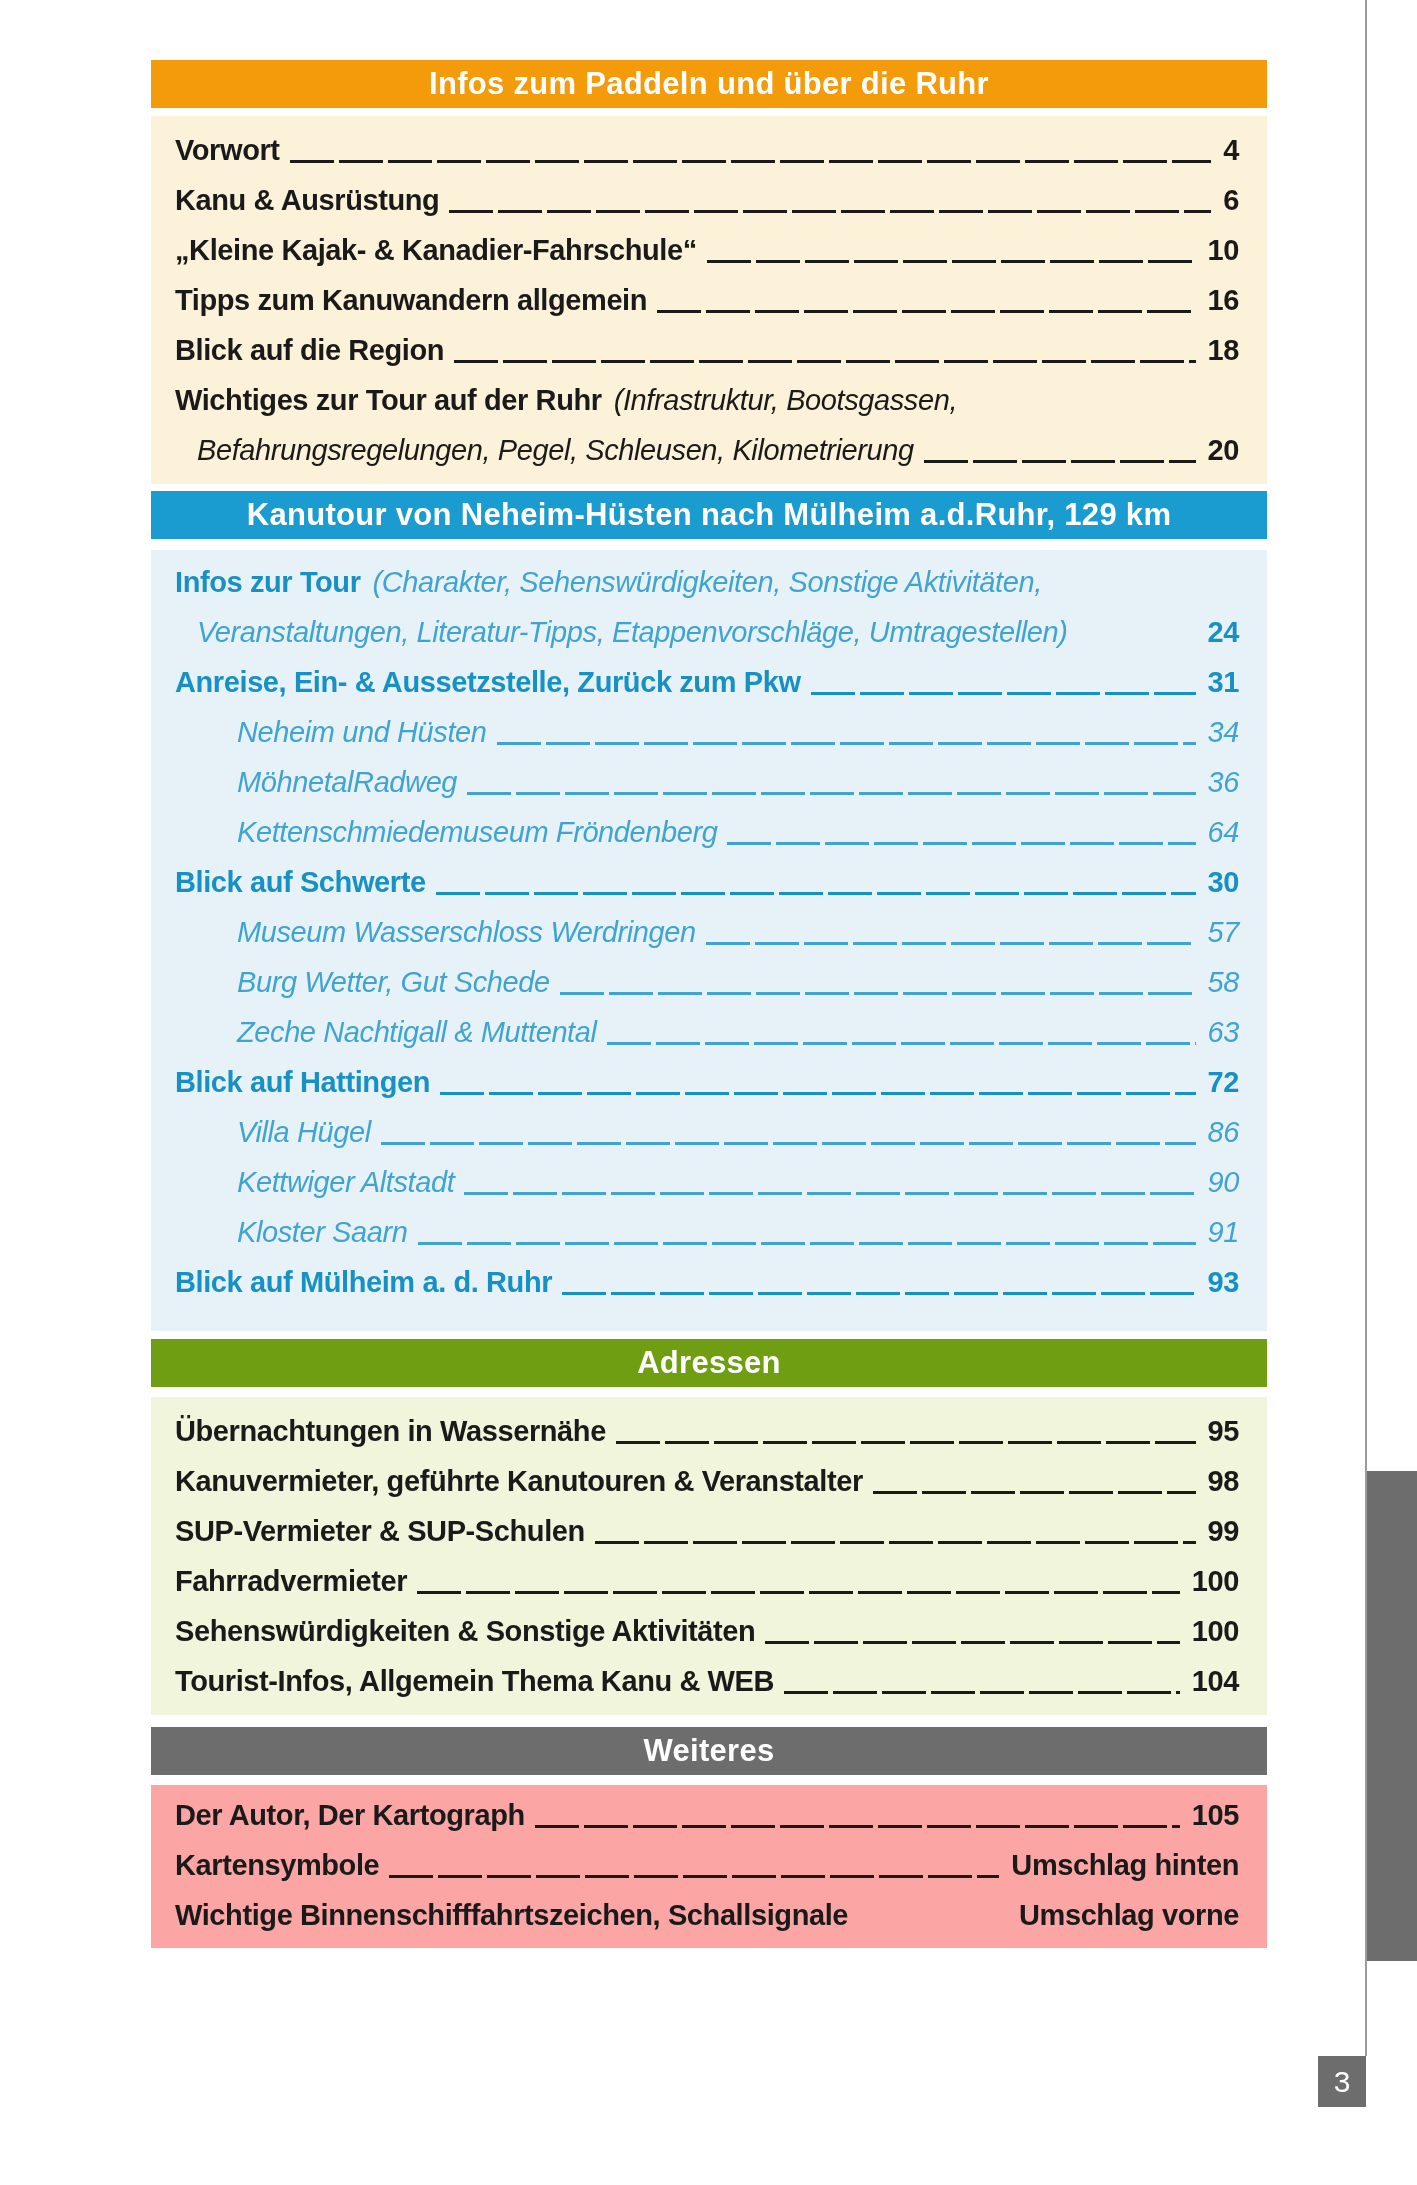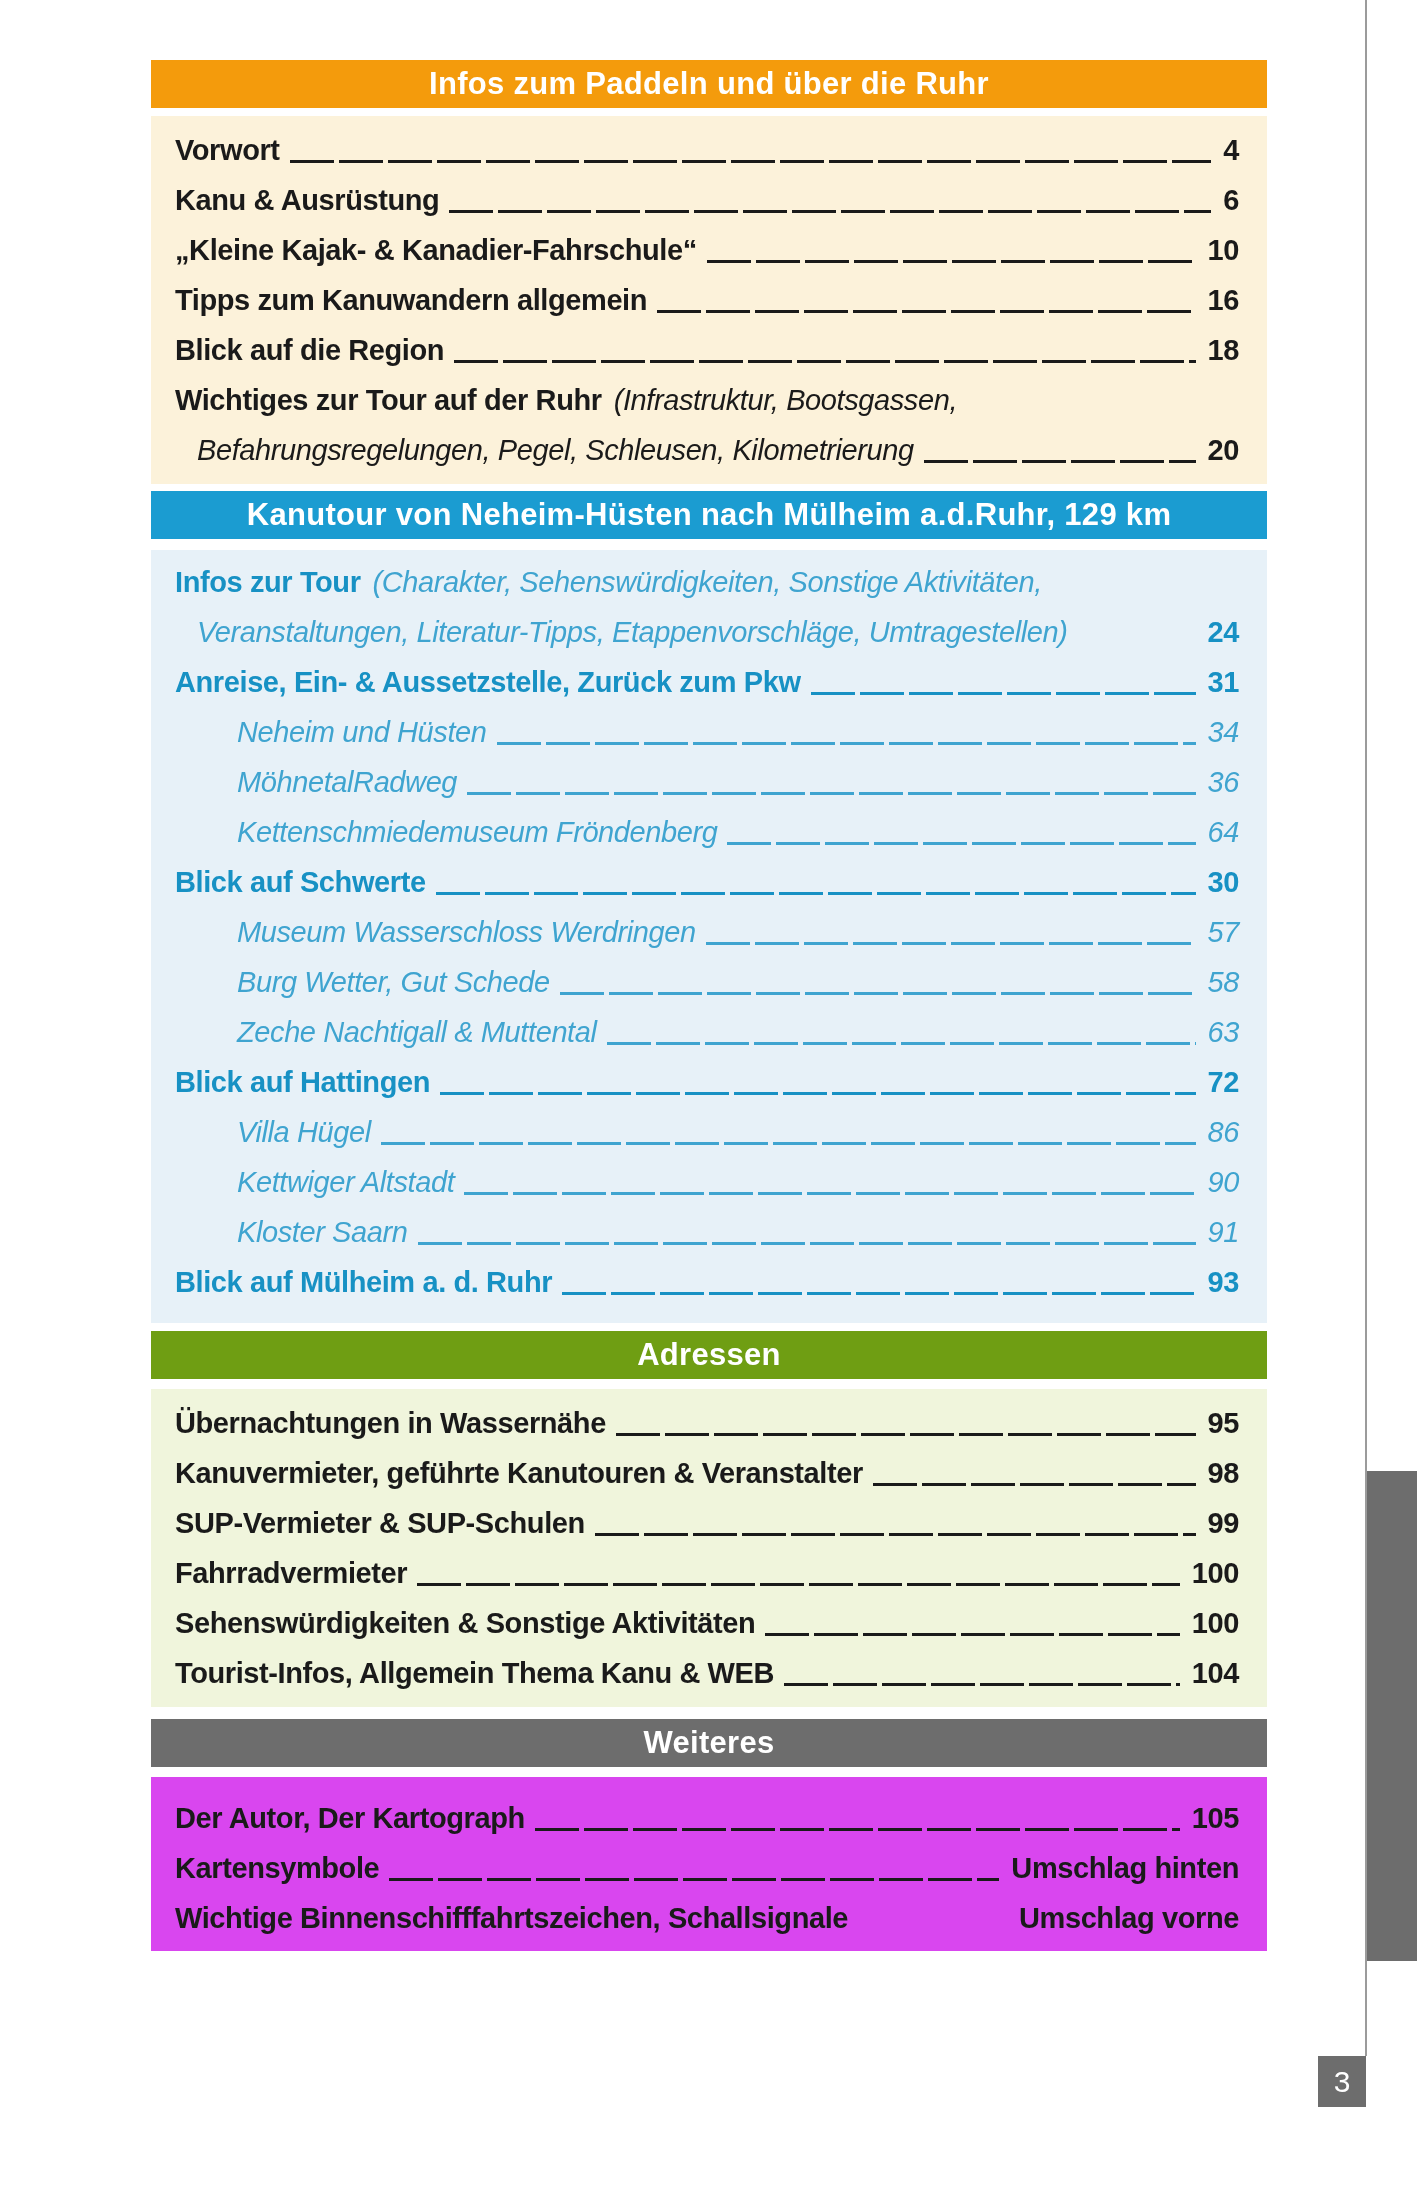--- a/index.html
+++ b/index.html
@@ -15,23 +15,23 @@
     font-size:31px;font-weight:bold;letter-spacing:.3px;
   }
   .bar.orange{background:#F49B0C;margin-top:60px;}
   .bar.blue  {background:#1B9CD1;margin-top:7px;}
   .bar.green {background:#6F9E13;margin-top:8px;}
   .bar.gray  {background:#6D6D6D;margin-top:12px;}
 
   
   .panel{padding:9px 28px 9px 24px;}
   .panel.cream {background:#FCF2DA;margin-top:8px;}
-  .panel.lblue {background:#E7F1F8;margin-top:11px;padding-top:7px;padding-bottom:16px;}
+  .panel.lblue {background:#E7F1F8;margin-top:11px;padding-top:7px;padding-bottom:24px;}
   .panel.lgreen{background:#F0F5DC;margin-top:10px;}
-  .panel.lgray {background:#d946ef;margin-top:10px;padding-top:16px;padding-bottom:8px;}
+  .panel.lgray {background:#fca5a5;margin-top:10px;padding-top:5px;padding-bottom:8px;}
 
   
   .row{display:flex;height:50px;line-height:50px;font-size:29px;white-space:nowrap;}
   .label{font-weight:bold;letter-spacing:-0.4px;}
   .it{font-style:italic;font-weight:normal;letter-spacing:-0.4px;}
   .gap{margin-left:12px;}
   .leader{
     flex:1 1 auto;min-width:14px;align-self:flex-end;height:3px;
     margin:0 12px 12px 10px;
     background:repeating-linear-gradient(90deg,currentColor 0 44px,transparent 44px 49px);

